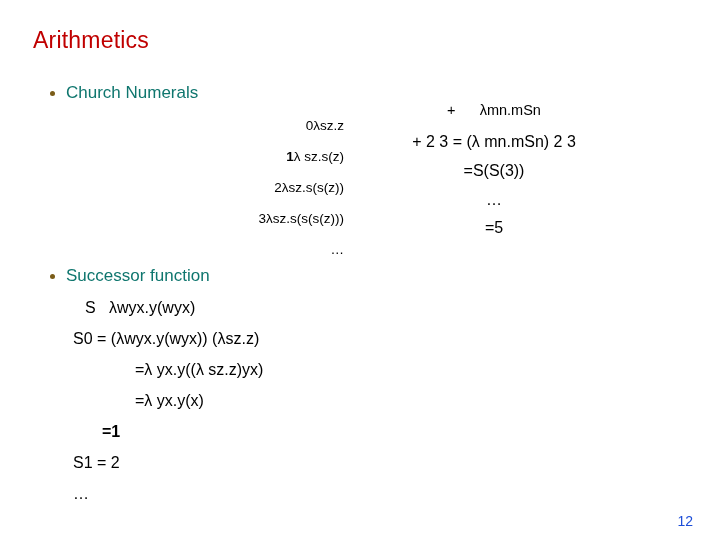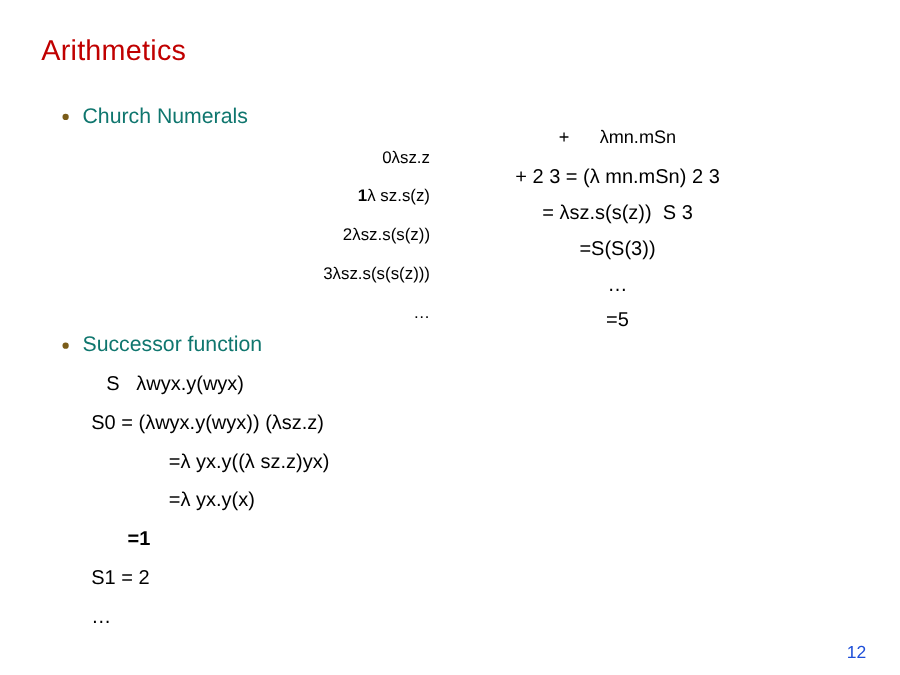--- a/index.html
+++ b/index.html
@@ -188,21 +188,20 @@
     </div>
 
   </div>
 
   <div class="col-right">
 
 
     <div class="plus-body">
       <div class="line first">+      λmn.mSn</div>
       <div class="line">+ 2 3 = (λ mn.mSn) 2 3</div>
-      <div class="line">= λsz.s(s(z))  S 3</div>
       <div class="line">=S(S(3))</div>
       <div class="line tight">…</div>
       <div class="line tight">=5</div>
     </div>
 
   </div>
 
   <div class="page-number">12</div>
 
 </div>

